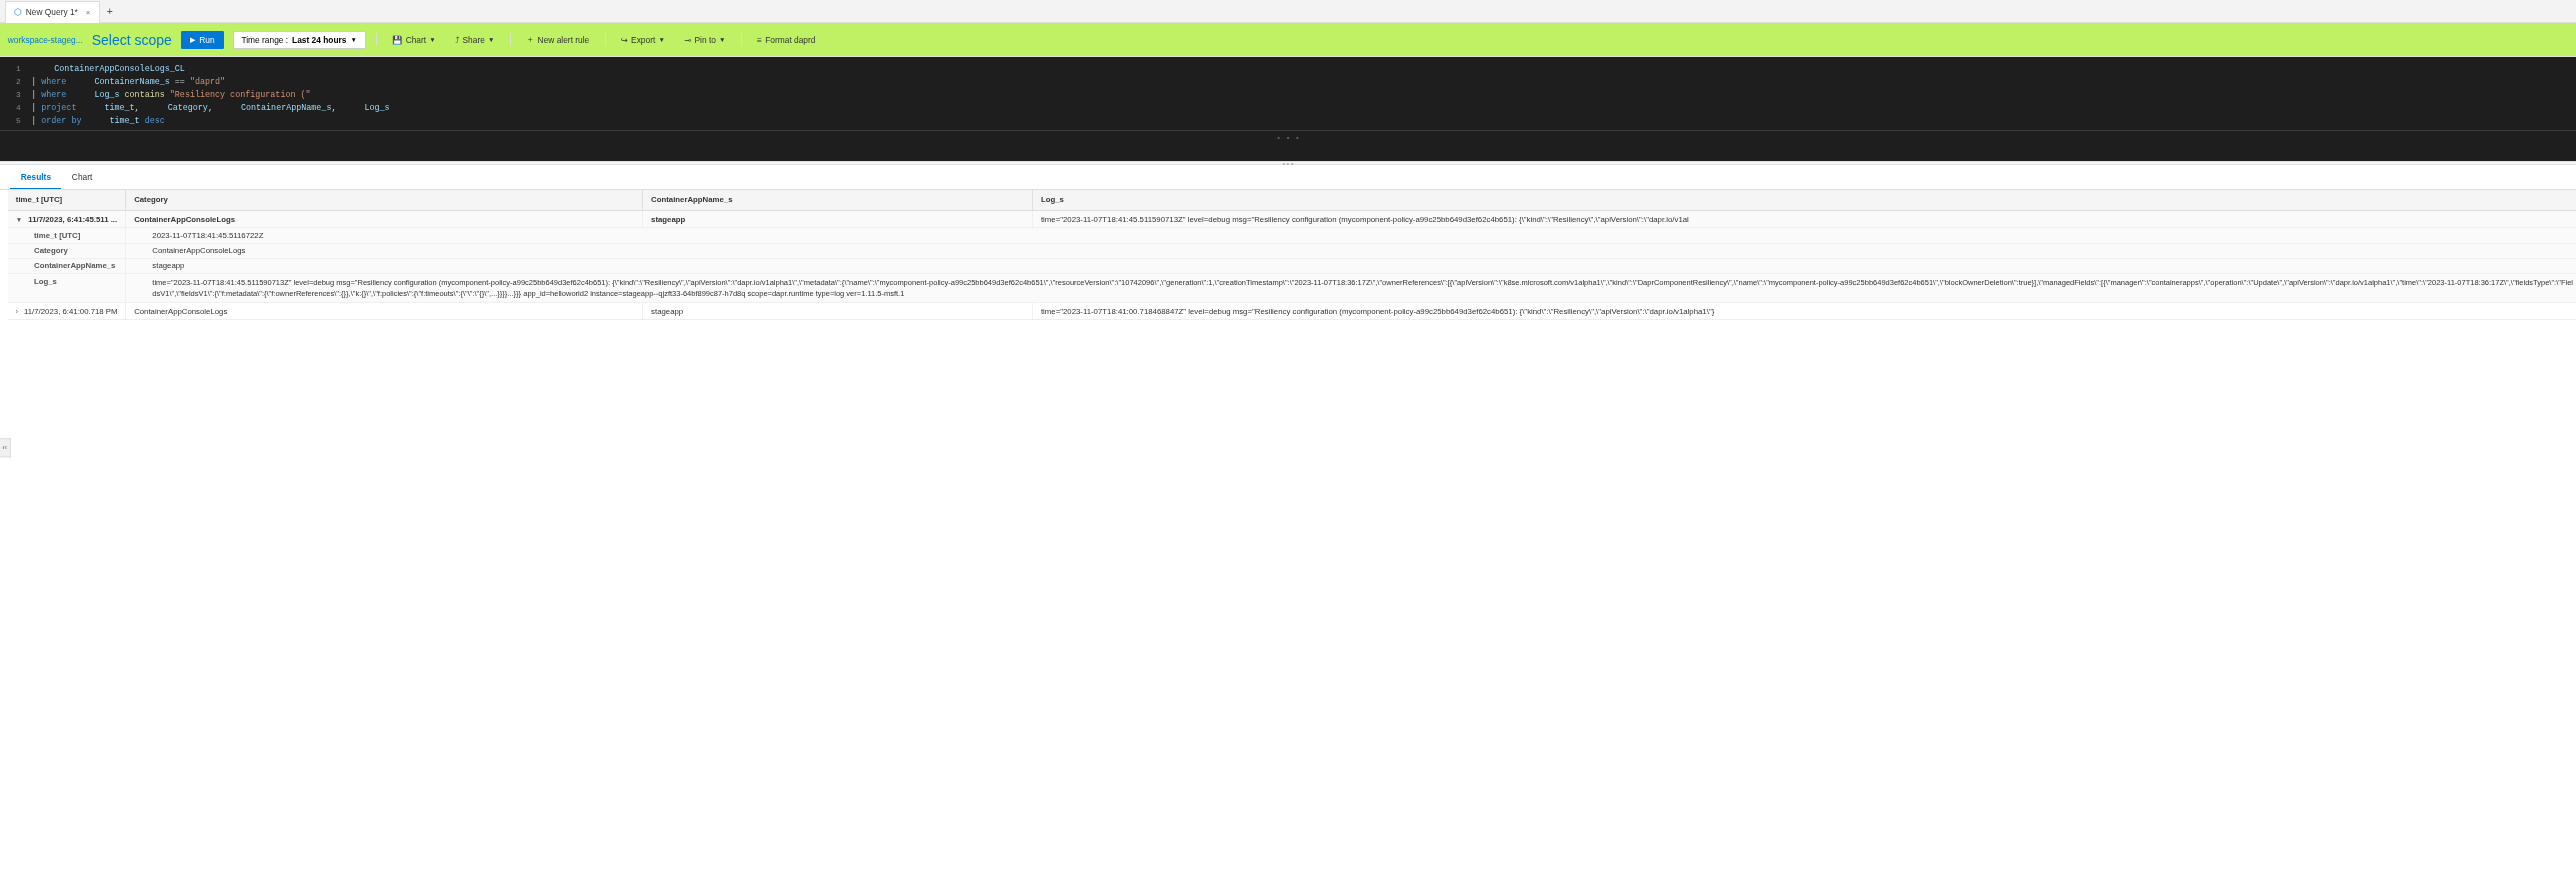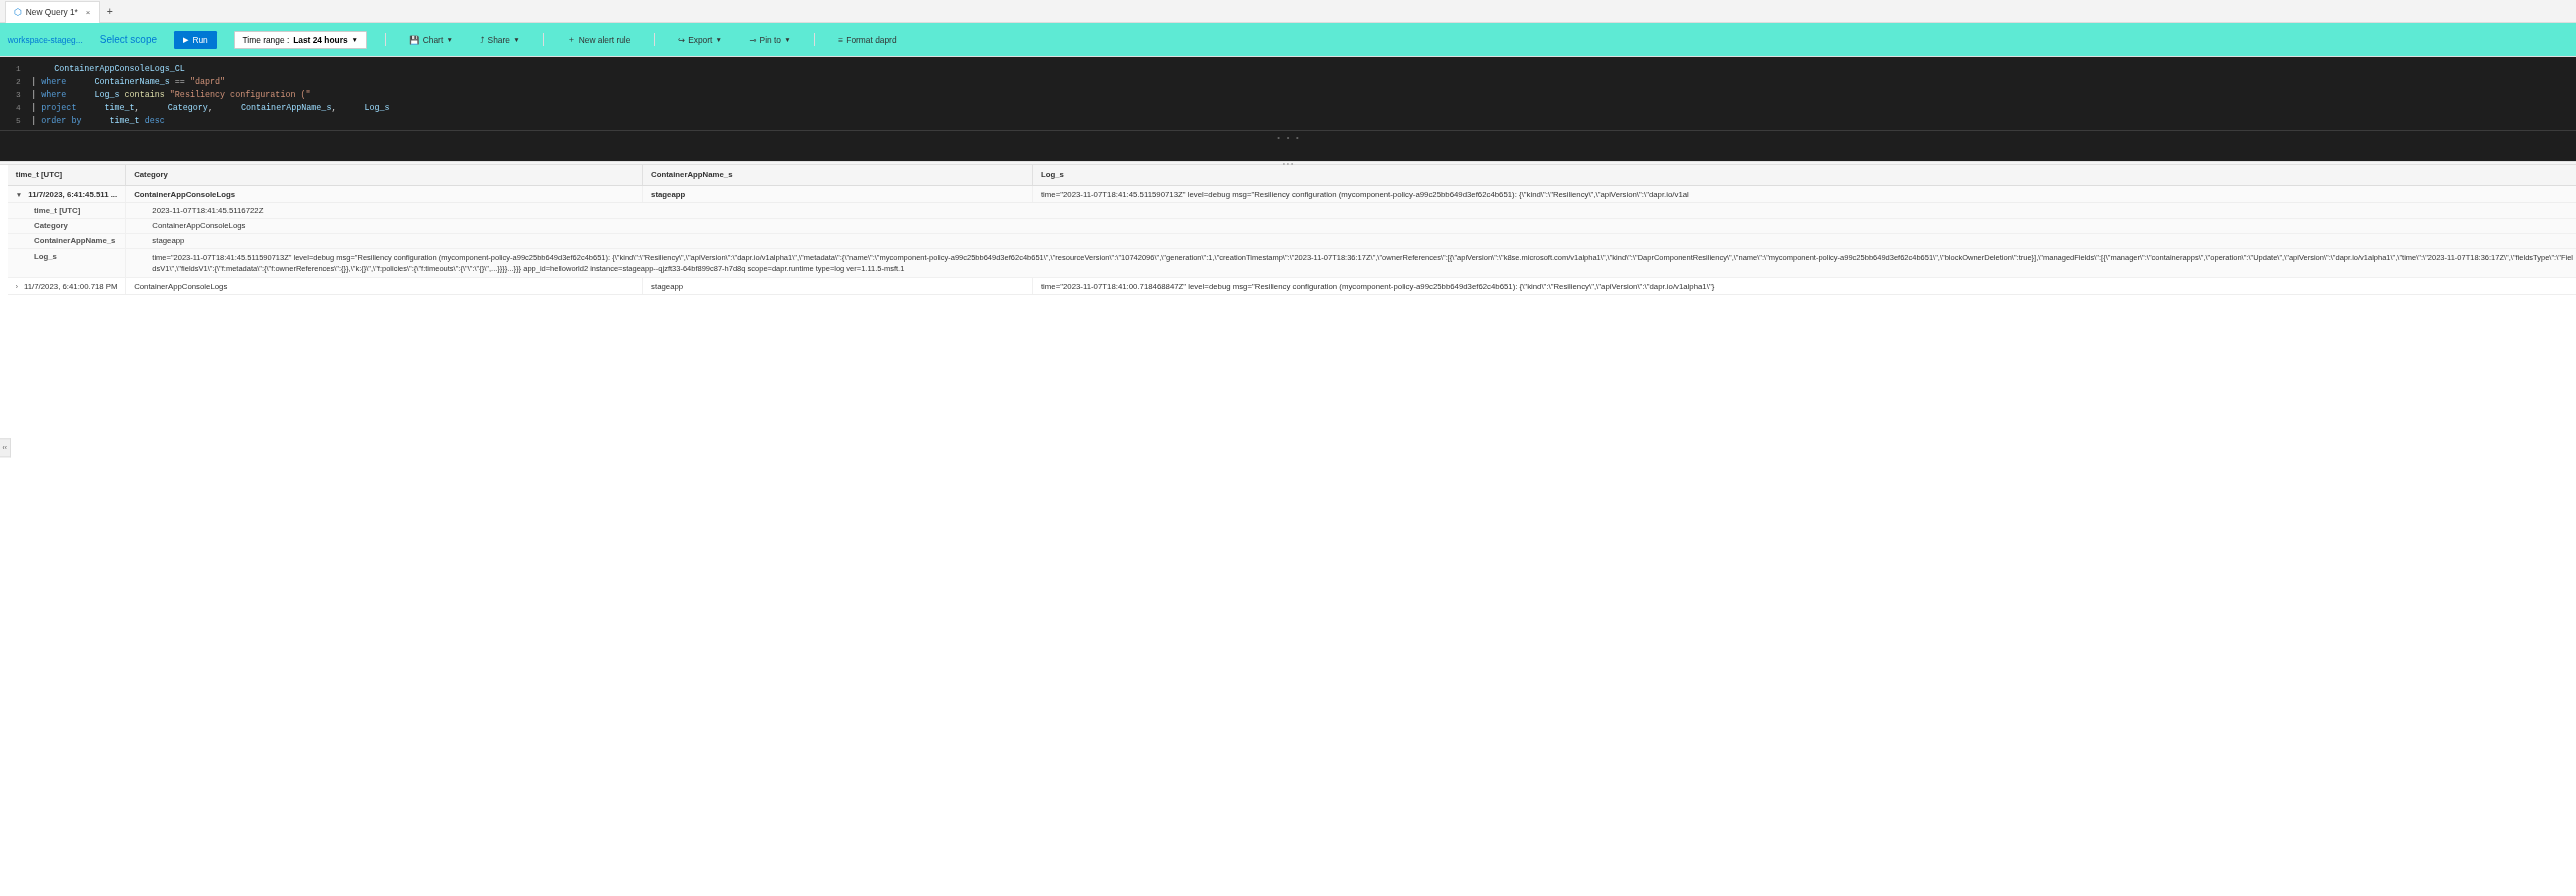--- a/index.html
+++ b/index.html
@@ -43,34 +43,34 @@
       cursor: pointer;
       font-size: 10.4px;
       color: #555;
     }
 
     
     .toolbar {
       display: flex;
       align-items: center;
       padding: 3.9px 7.8px;
-      background: #5eead4;
+      background: #bef264;
       border-bottom: 0.6px solid #e0e0e0;
-      gap: 17px;
+      gap: 9px;
       height: 34px;
     }
     .workspace-label {
       color: #0078d4;
       font-size: 8.4px;
       cursor: pointer;
       white-space: nowrap;
     }
     .scope-btn {
       color: #0078d4;
-      font-size: 10px;
+      font-size: 14px;
       cursor: pointer;
       border: none;
       background: none;
       padding: 0;
     }
     .run-btn {
       display: flex;
       align-items: center;
       gap: 3.9px;
       background: #0078d4;
@@ -376,20 +376,24 @@
     </div>
     <div class="ellipsis-row">• • •</div>
   </div>
 
   <div class="resize-handle">
     <span style="color:#aaa; font-size:6.5px;">• • •</span>
   </div>
 
   <div class="results-area">
 
+    <div class="result-tabs">
+      <div class="result-tab active">Results</div>
+      <div class="result-tab">Chart</div>
+    </div>
 
     <table class="results-table">
       <thead>
         <tr>
           <th class="col-time">time_t [UTC]</th>
           <th class="col-category">Category</th>
           <th class="col-appname">ContainerAppName_s</th>
           <th class="col-log">Log_s</th>
         </tr>
       </thead>

